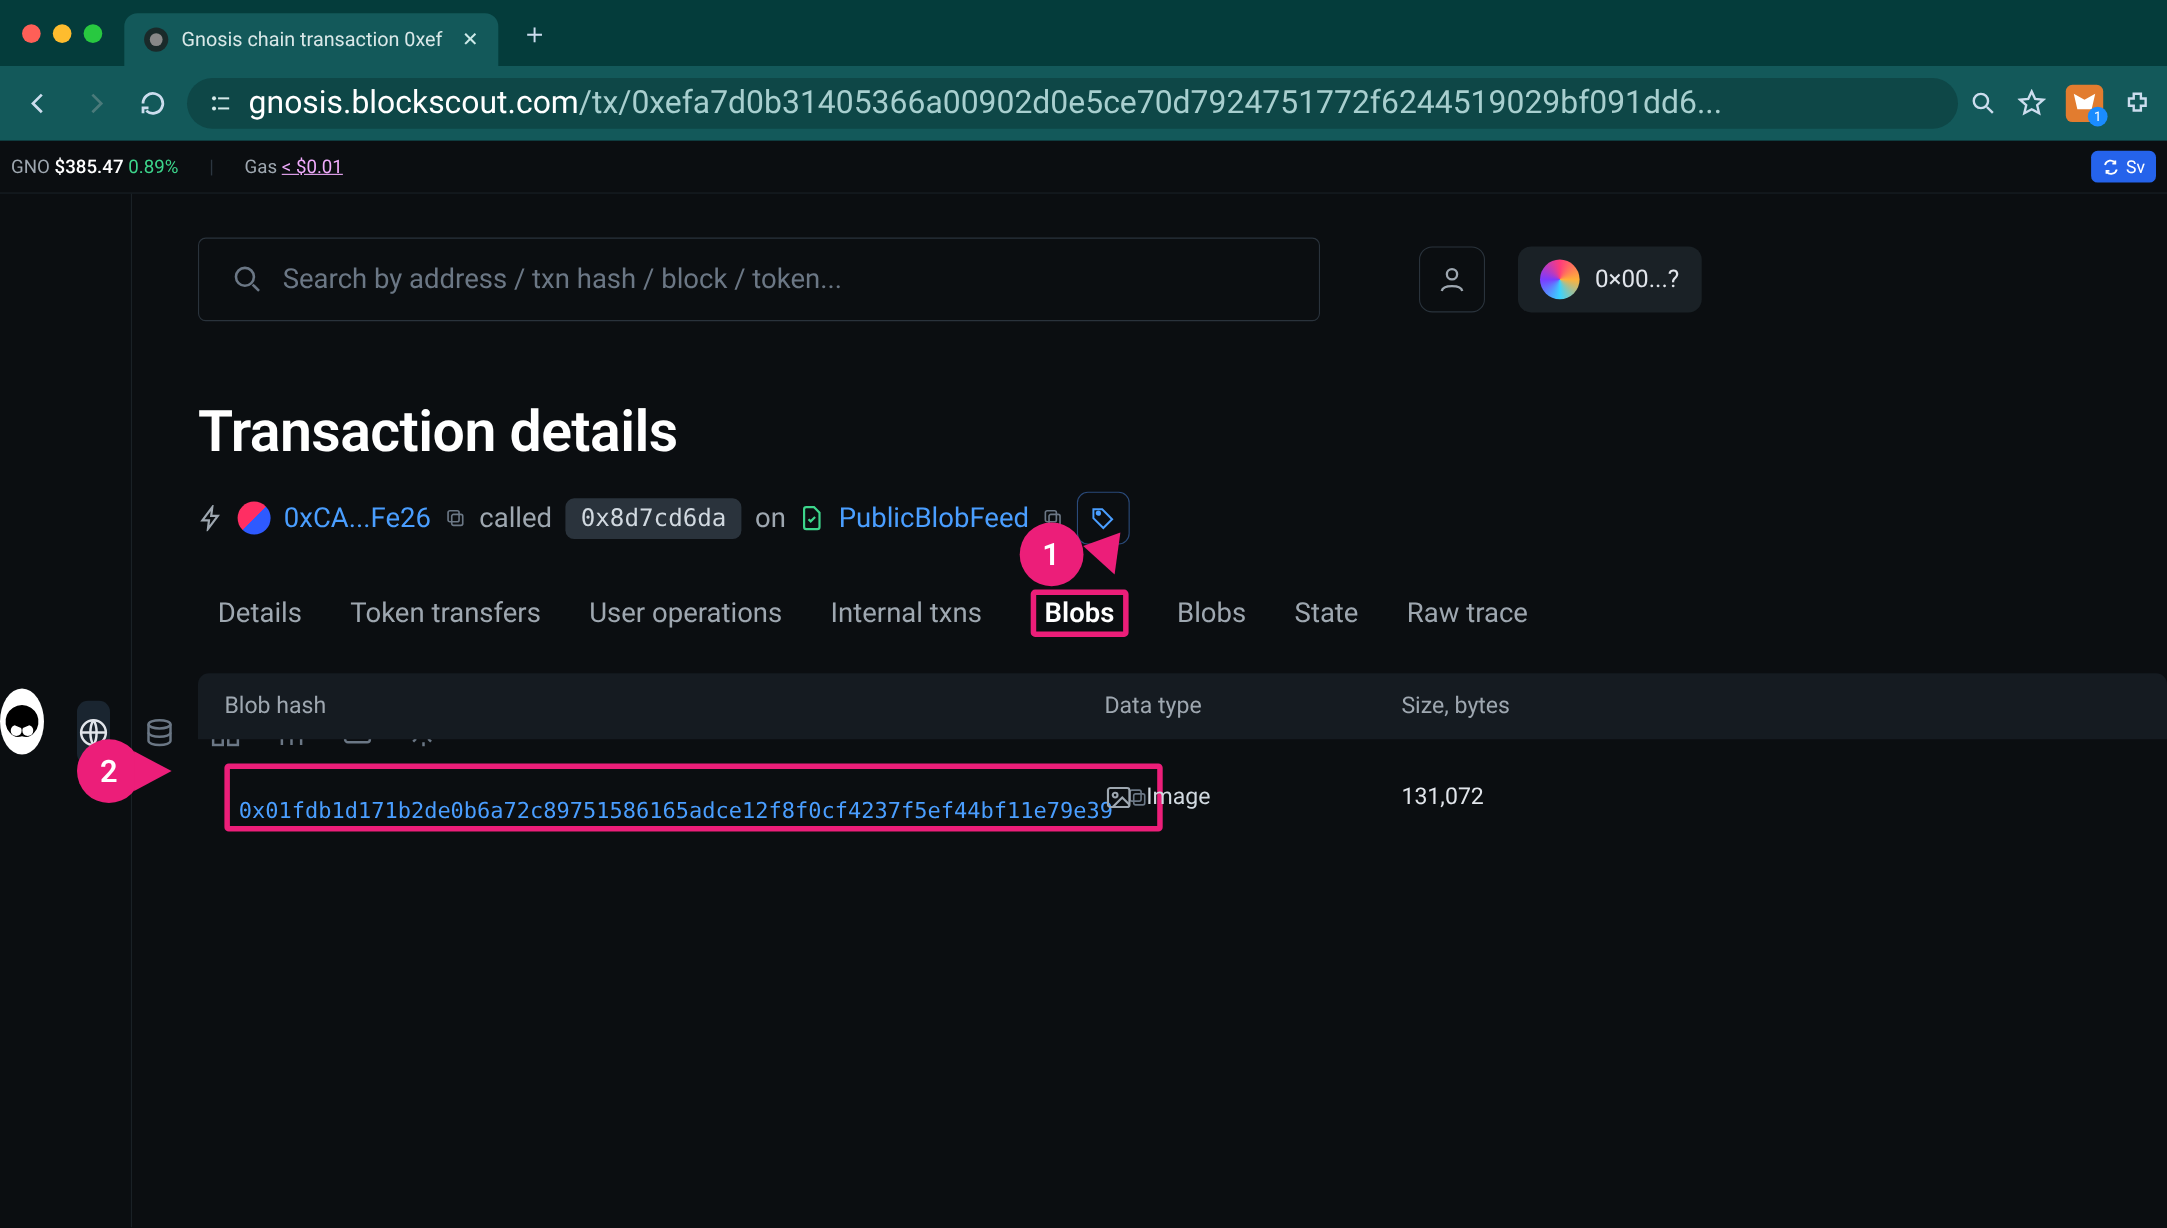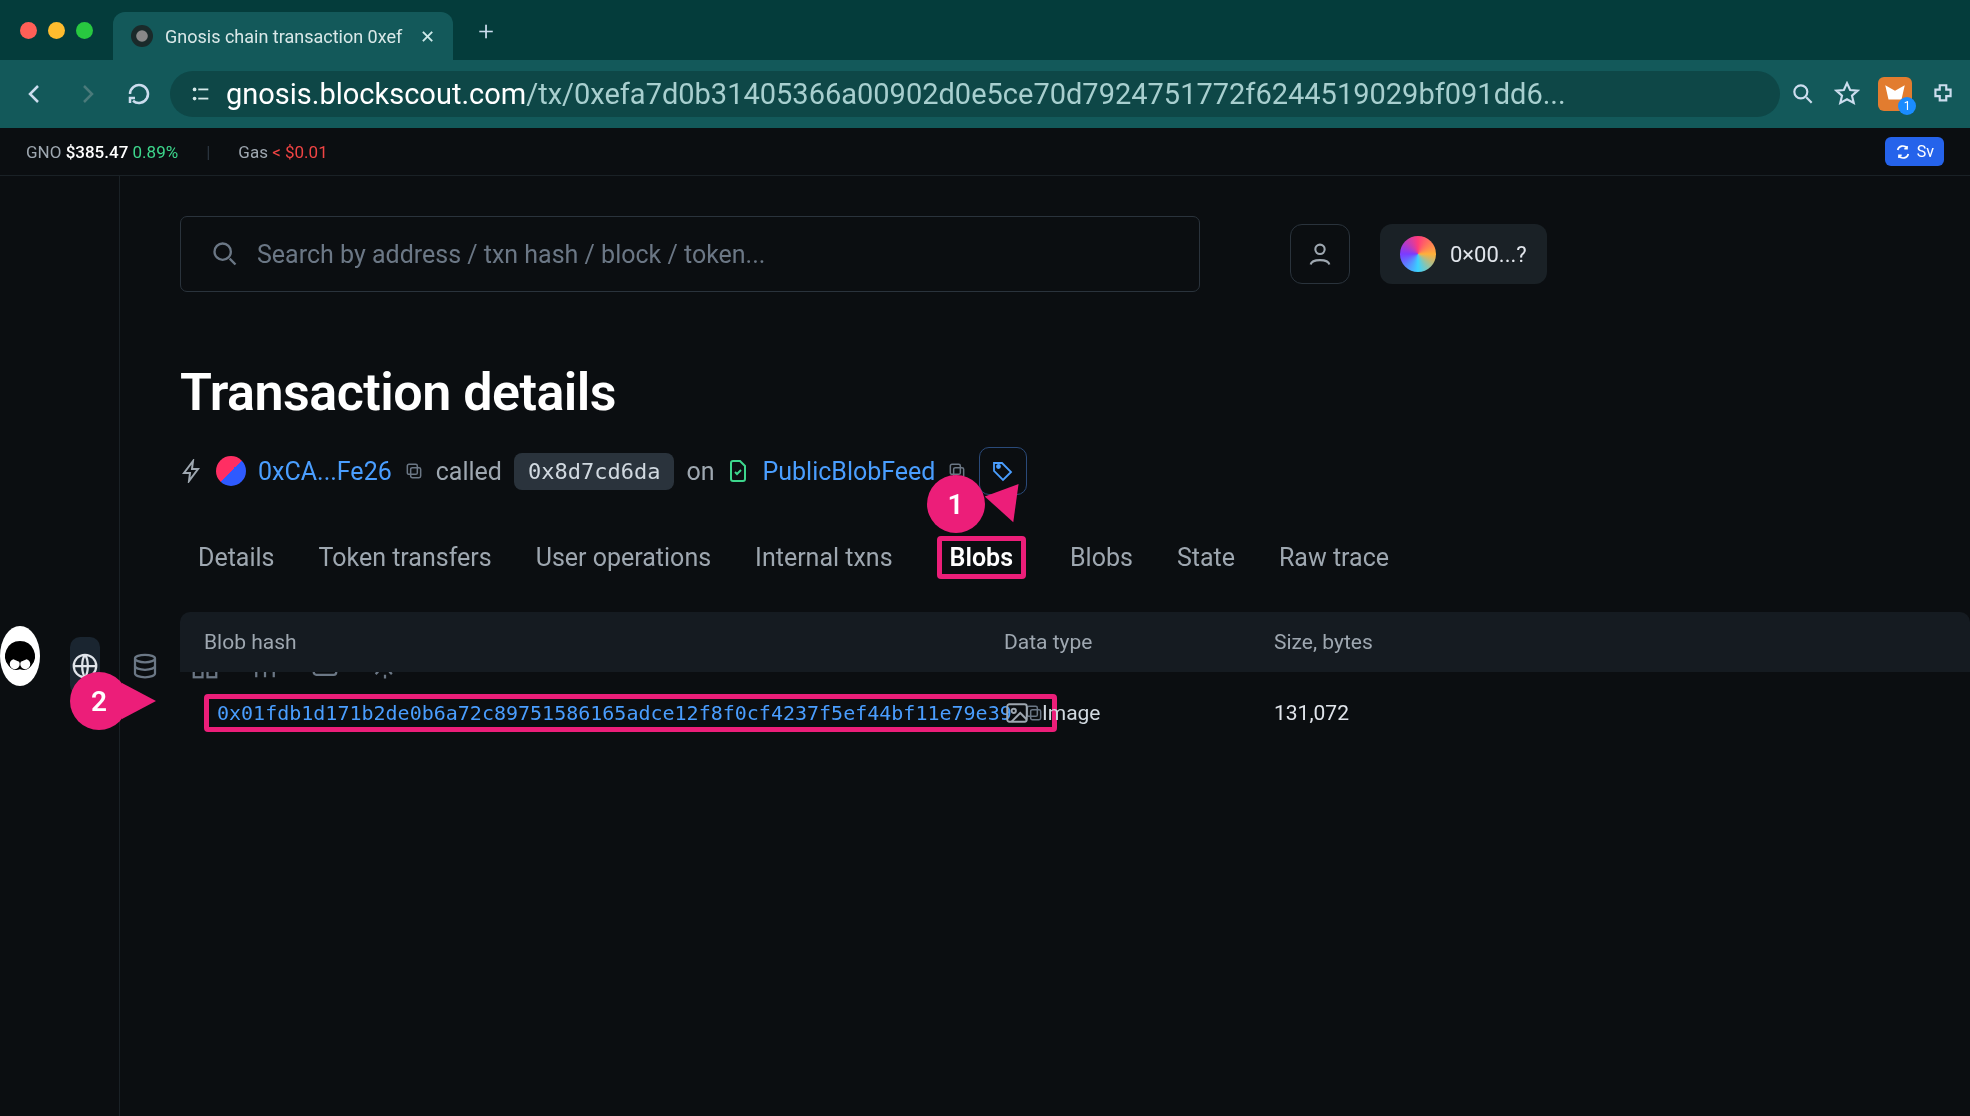--- a/index.html
+++ b/index.html
@@ -96,29 +96,29 @@
 }
 .puzzle-icon { color:#cde; font-size:24px; }
 
 
 .info-bar {
   background: #0b0e11;
   border-bottom: 1px solid #1a2126;
   height: 48px;
   display: flex;
   align-items: center;
-  padding: 0 26px;
+  padding: 0 10px;
   font-size: 17px;
   color: #9ea7b0;
   gap: 28px;
 }
 .info-bar .price strong { color: #fff; font-weight: 500; }
 .info-bar .pct { color: #3dd68c; }
 .info-bar .sep { color: #2c3640; }
-.info-bar .gas-val { color: #ef4444; }
+.info-bar .gas-val { color: #f0abfc; text-decoration: underline; }
 .info-bar .swap-btn {
   margin-left: auto;
   background: #2563eb;
   color: #fff;
   padding: 5px 10px;
   border-radius: 6px;
   display: flex;
   align-items: center;
   gap: 6px;
   font-size: 16px;
@@ -295,20 +295,21 @@
   grid-template-columns: 800px 270px 1fr;
   padding: 22px 24px;
   font-size: 21px;
   align-items: center;
 }
 .blob-hash-cell { display: flex; align-items: center; gap: 12px; }
 .blob-hash-link {
   color: #4a9eff;
   font-family: ui-monospace, "SF Mono", monospace;
   font-size: 20px;
+  margin-top: 24px;
 }
 .data-type-cell { display:flex; align-items:center; gap:12px; color:#d1d9e0; }
 
 svg { display: inline-block; vertical-align: middle; }
 
 </style>
 </head>
 <body>
 
 <div class="browser-chrome">

